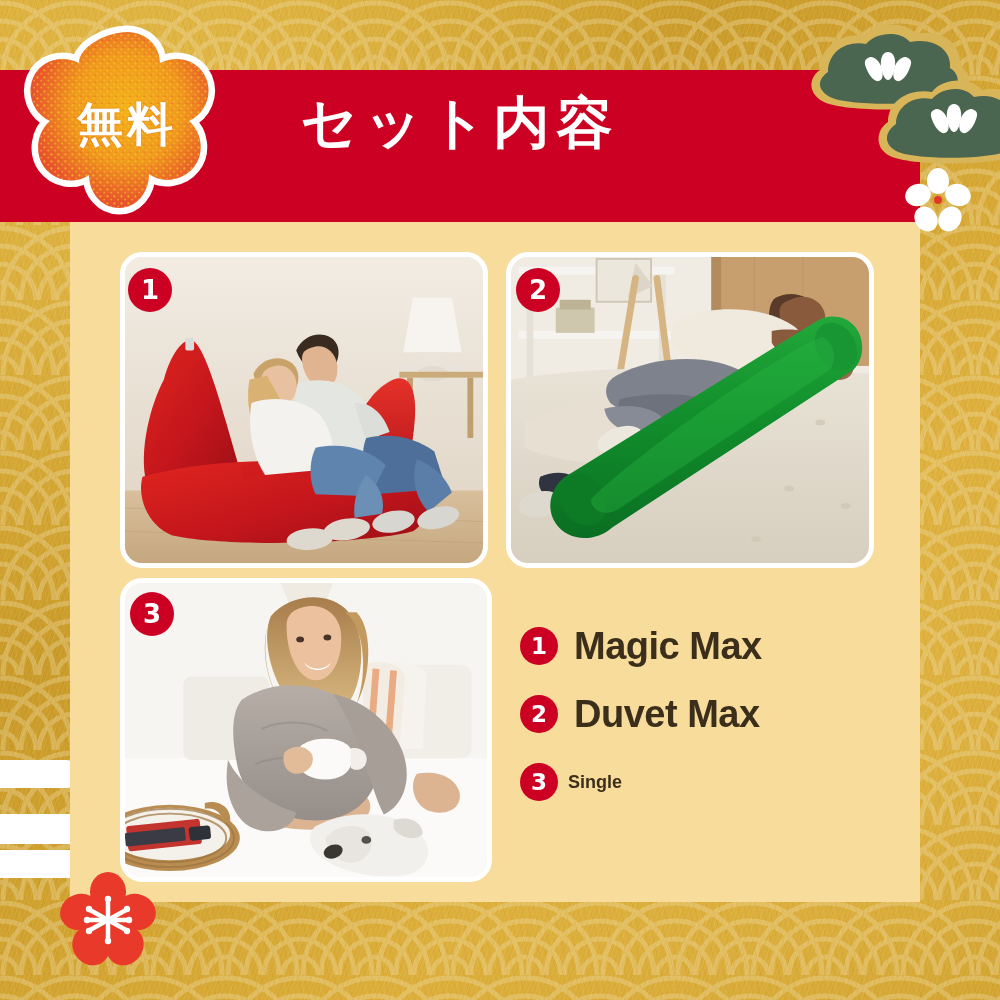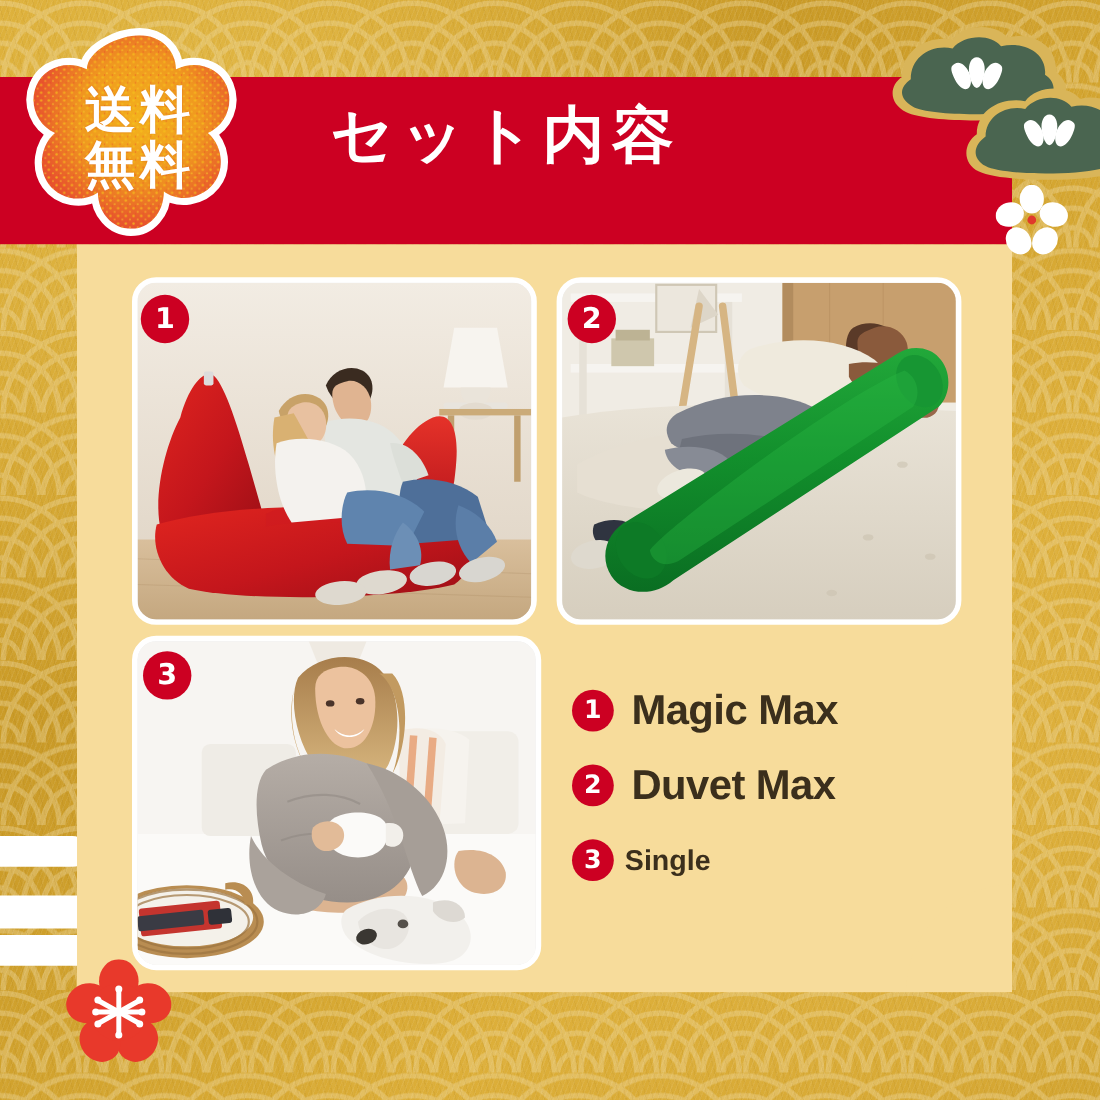--- a/index.html
+++ b/index.html
@@ -58,21 +58,21 @@
   .nb3{left:130px;top:592px;}
 
   
   .list{position:absolute;left:520px;top:612px;width:380px;}
   .list-row{display:flex;align-items:center;height:68px;}
   .list-num{width:38px;height:38px;border-radius:50%;background:#cc0022;color:#fff;
     display:flex;align-items:center;justify-content:center;font-size:23px;font-weight:700;
     flex:0 0 38px;font-family:"DejaVu Sans","Liberation Sans",sans-serif;}
   .list-name{margin-left:16px;font-size:38px;font-weight:700;color:#3b2f1c;letter-spacing:-.5px;
     white-space:nowrap;}
-  .list-sub{margin-left:10px;font-size:26px;font-weight:700;color:#3b2f1c;}
+  .list-sub{margin-left:10px;font-size:18px;font-weight:700;color:#3b2f1c;}
 
   
   .pine{position:absolute;left:780px;top:18px;width:220px;height:180px;}
   .plum-white{position:absolute;left:905px;top:168px;width:66px;height:66px;}
   .plum-red{position:absolute;left:60px;top:872px;width:96px;height:96px;}
   .mist{position:absolute;left:-20px;top:752px;width:130px;height:150px;}
 
   
   .abs{position:absolute;}
 </style>
@@ -210,21 +210,20 @@
              C180,112 183,133 172,147 C161,161 140,164 127,154 C127,173 114,188 97,188
              C80,188 67,173 67,155 C53,165 32,161 22,147 C12,133 15,112 28,101
              C12,94 4,75 11,58 C18,41 39,34 57,43 C57,26 86,12 105,12 Z" fill="none" stroke="#ffffff" stroke-width="13" stroke-linejoin="round"></path>
     <g clip-path="url(#plumClip)">
       <rect x="0" y="0" width="210" height="210" fill="url(#badgeGrad)"></rect>
       <rect x="0" y="0" width="210" height="210" fill="url(#speck)"></rect>
     </g>
   </svg>
   <div class="ship-badge">
     <div class="lbl">
-      <span>送料</span>
       <span>無料</span>
     </div>
   </div>
 
   <div class="photo p1">
     <svg class="scene" viewBox="0 0 368 316" preserveAspectRatio="none">
       <defs>
         <linearGradient id="p1wall" x1="0" y1="0" x2="0" y2="1">
           <stop offset="0%" stop-color="#f2ece3"></stop>
             <stop offset="100%" stop-color="#ded2c2"></stop>

